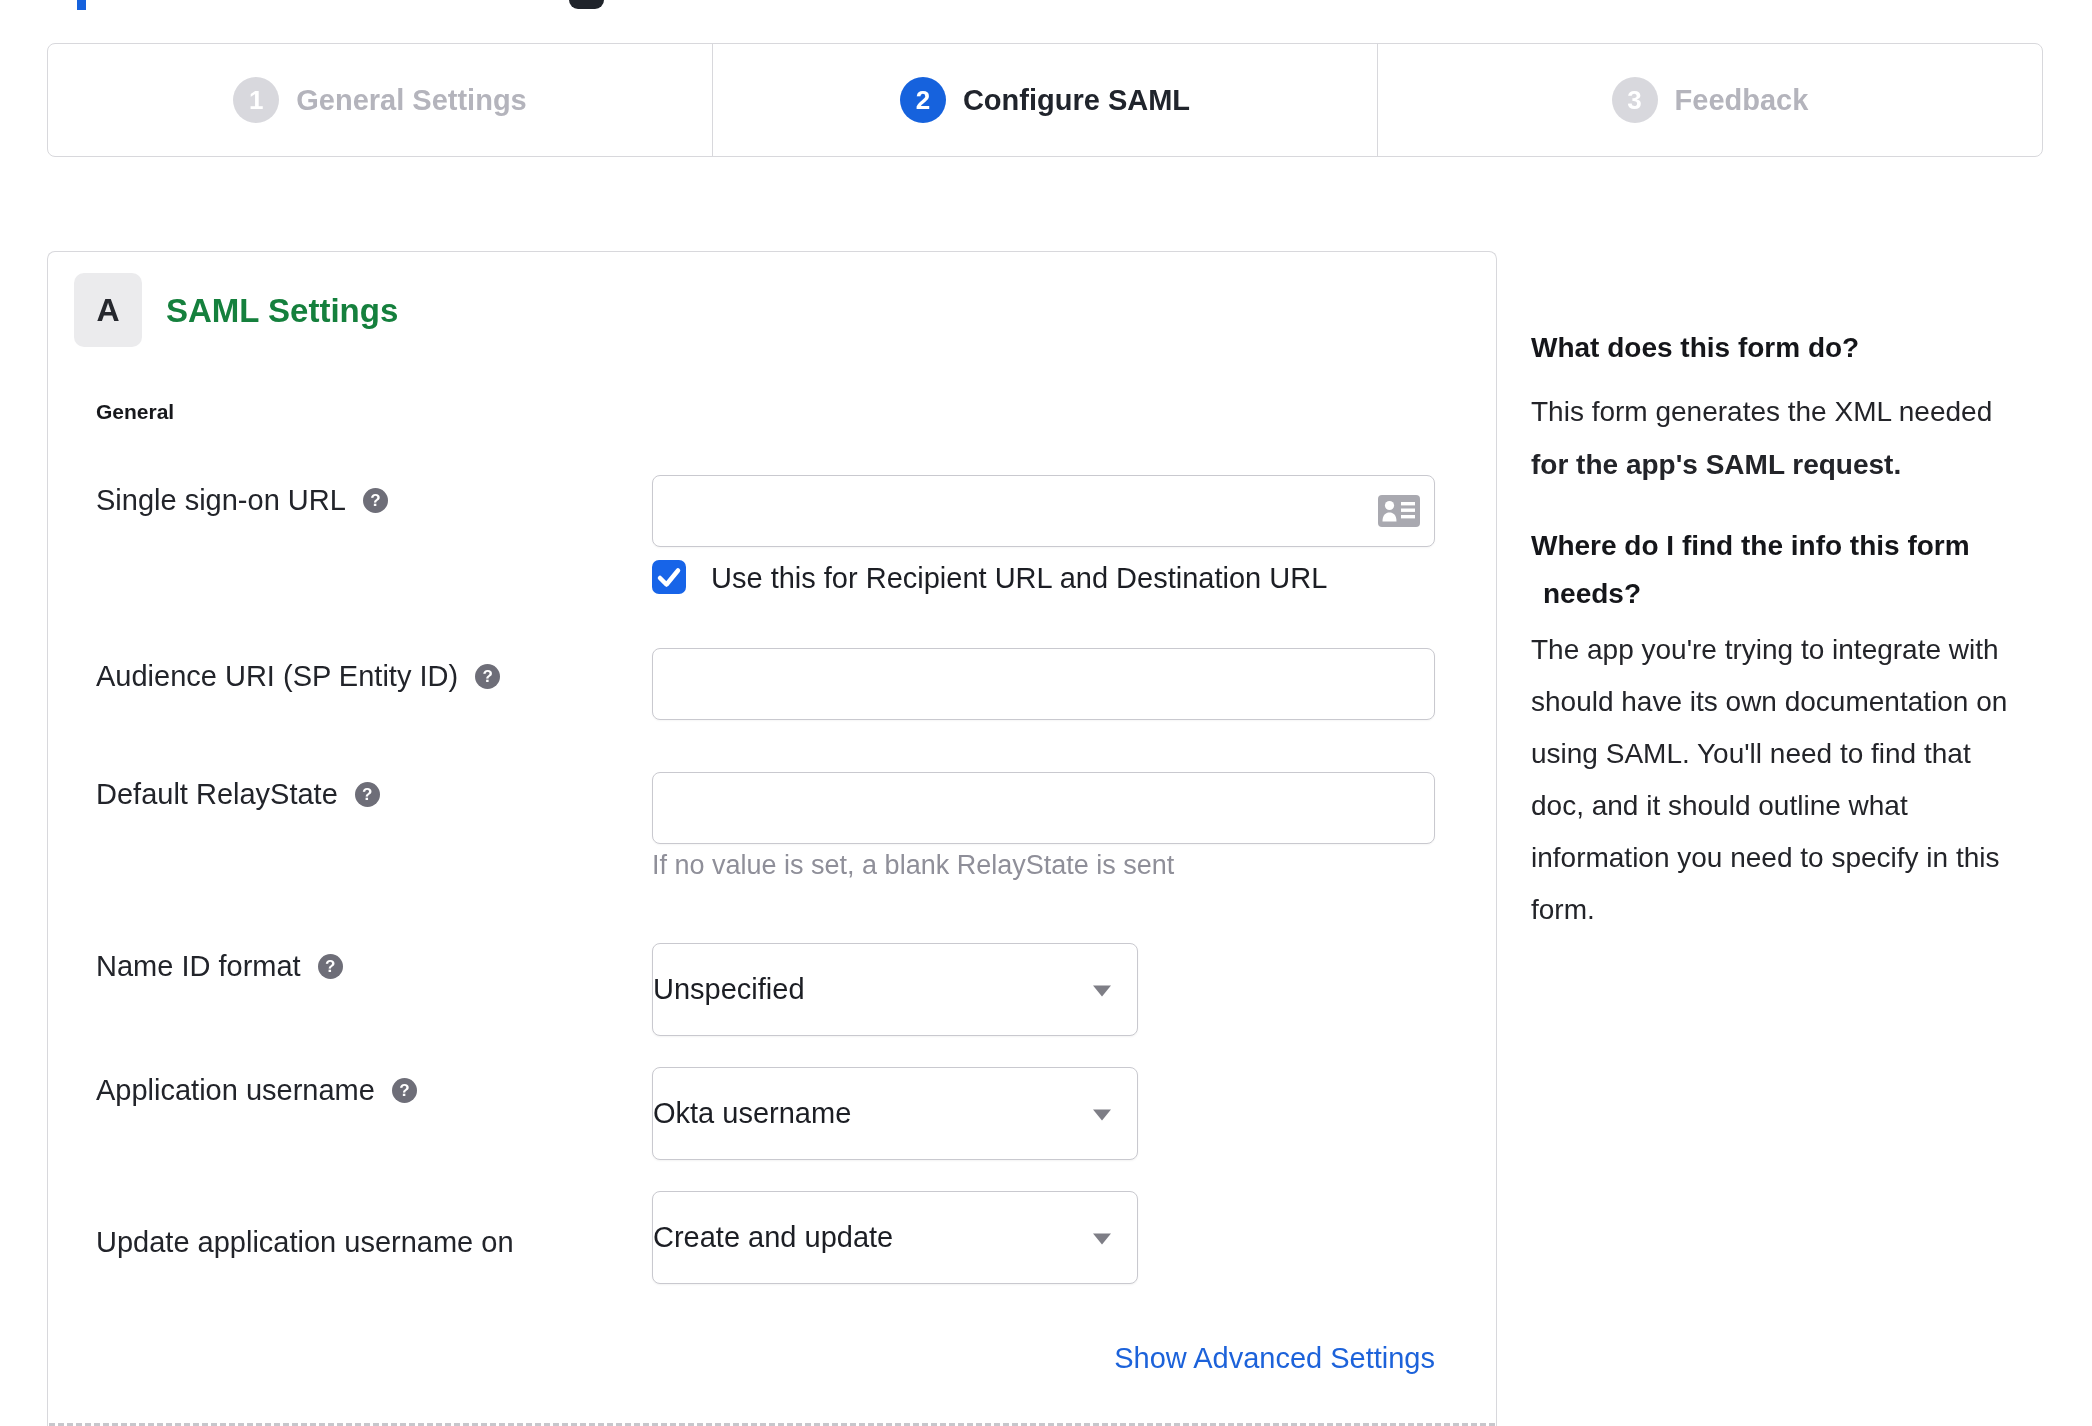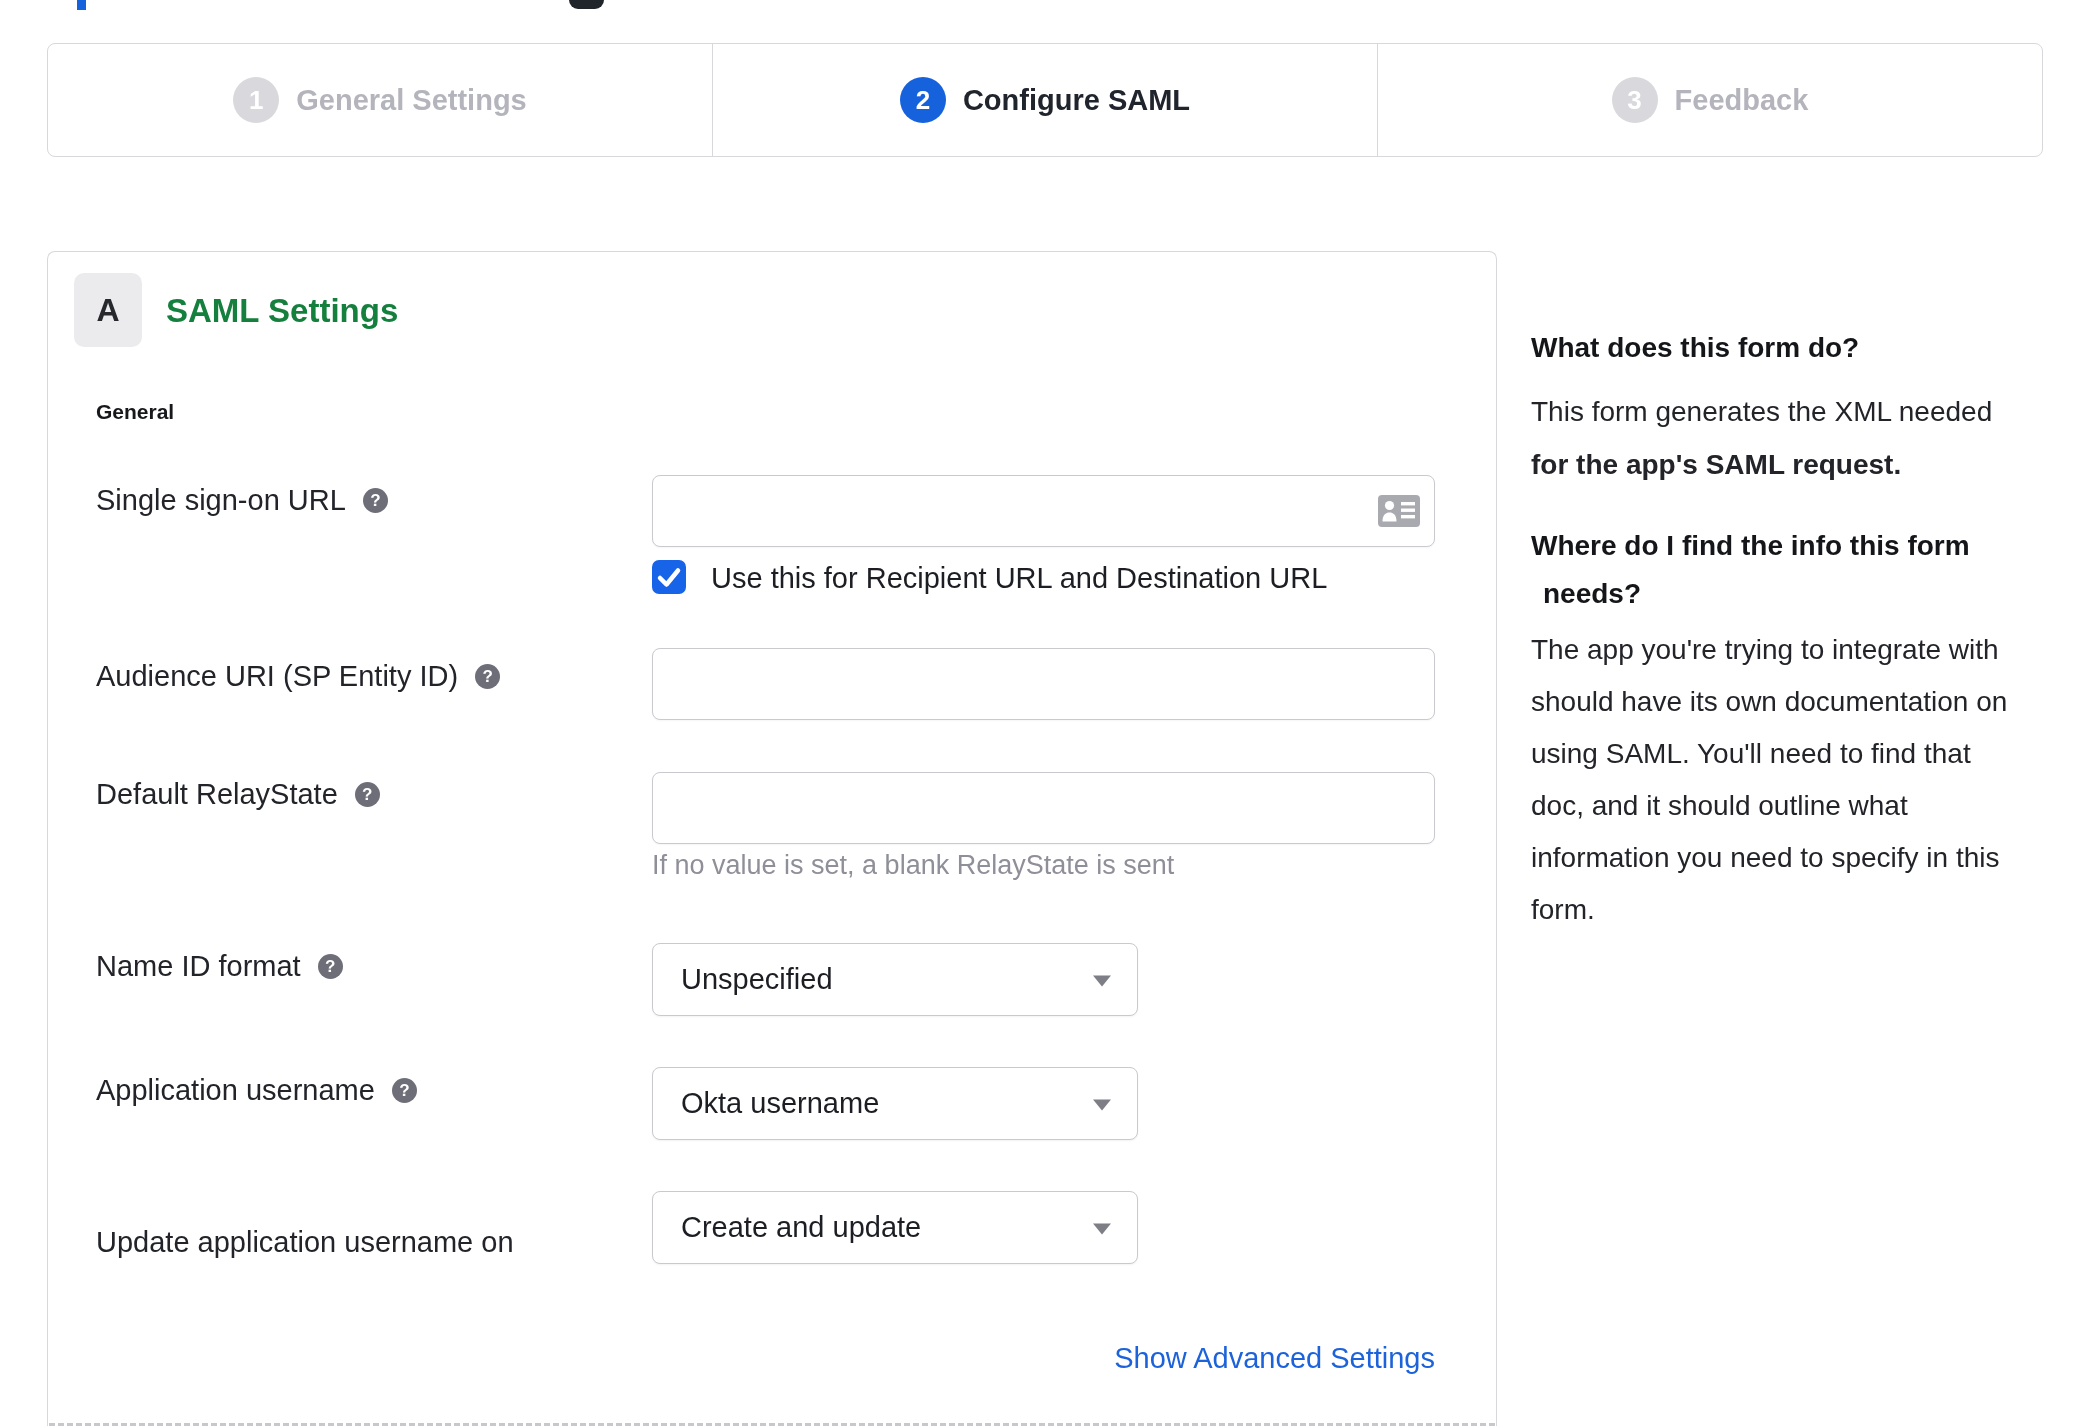--- a/index.html
+++ b/index.html
@@ -86,23 +86,23 @@
   .checkbox {
     position:absolute; left:604px; width:34px; height:34px;
     background:#1764e8; border-radius:7px; cursor:pointer; line-height:0;
     display:flex; align-items:center; justify-content:center;
   }
   .checkbox-label { position:absolute; left:663px; font-size:29px; color:#1c1e24; }
 
   .hint { position:absolute; left:604px; font-size:27px; color:#8f8f99; }
 
   .select {
-    position:absolute; left:604px; width:486px; height:73px;
+    position:absolute; left:604px; width:486px; height:93px;
     border:1px solid #c9c9cf; border-radius:8px; background:#fff;
-    display:flex; align-items:center; padding-left:28px;
+    display:flex; align-items:center; 
     font-size:29px; color:#1c1e24; cursor:pointer;
     box-shadow:0 1px 2px rgba(0,0,0,0.05);
   }
   .caret {
     position:absolute; right:26px; top:50%; transform:translateY(-40%);
     width:0; height:0;
     border-left:9px solid transparent; border-right:9px solid transparent;
     border-top:11px solid #7e7e86;
   }
 

